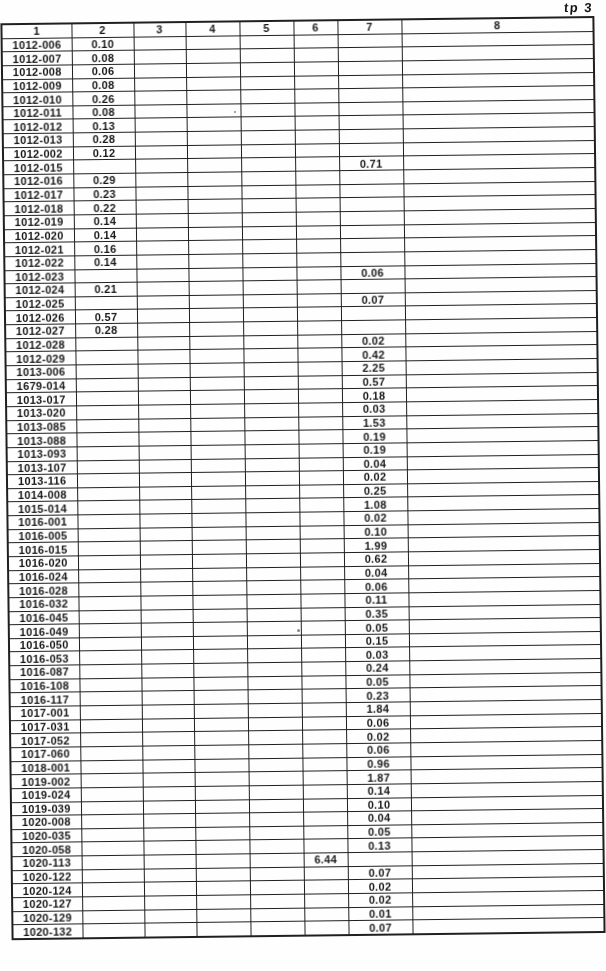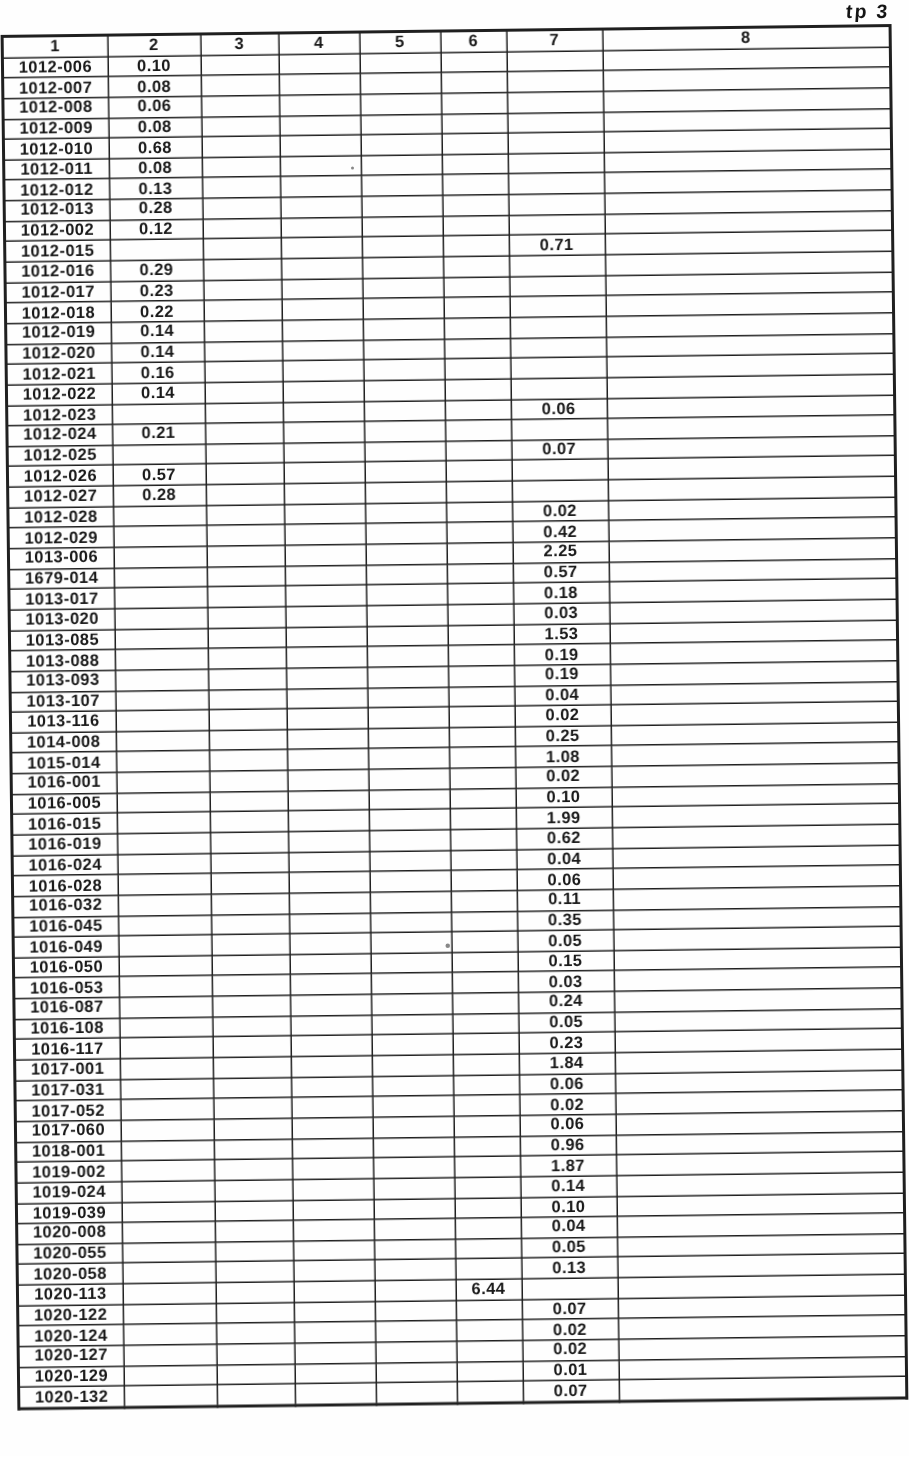--- a/index.html
+++ b/index.html
@@ -133,21 +133,21 @@
           <td>0.08</td>
           <td></td>
           <td></td>
           <td></td>
           <td></td>
           <td></td>
           <td></td>
         </tr>
         <tr>
           <td>1012-010</td>
-          <td>0.68</td>
+          <td>0.26</td>
           <td></td>
           <td></td>
           <td></td>
           <td></td>
           <td></td>
           <td></td>
         </tr>
         <tr>
           <td>1012-011</td>
           <td>0.08</td>
@@ -472,21 +472,21 @@
           <td>1016-015</td>
           <td></td>
           <td></td>
           <td></td>
           <td></td>
           <td></td>
           <td>1.99</td>
           <td></td>
         </tr>
         <tr>
-          <td>1016-019</td>
+          <td>1016-020</td>
           <td></td>
           <td></td>
           <td></td>
           <td></td>
           <td></td>
           <td>0.62</td>
           <td></td>
         </tr>
         <tr>
           <td>1016-024</td>
@@ -672,21 +672,21 @@
           <td>1020-008</td>
           <td></td>
           <td></td>
           <td></td>
           <td></td>
           <td></td>
           <td>0.04</td>
           <td></td>
         </tr>
         <tr>
-          <td>1020-055</td>
+          <td>1020-035</td>
           <td></td>
           <td></td>
           <td></td>
           <td></td>
           <td></td>
           <td>0.05</td>
           <td></td>
         </tr>
         <tr>
           <td>1020-058</td>

